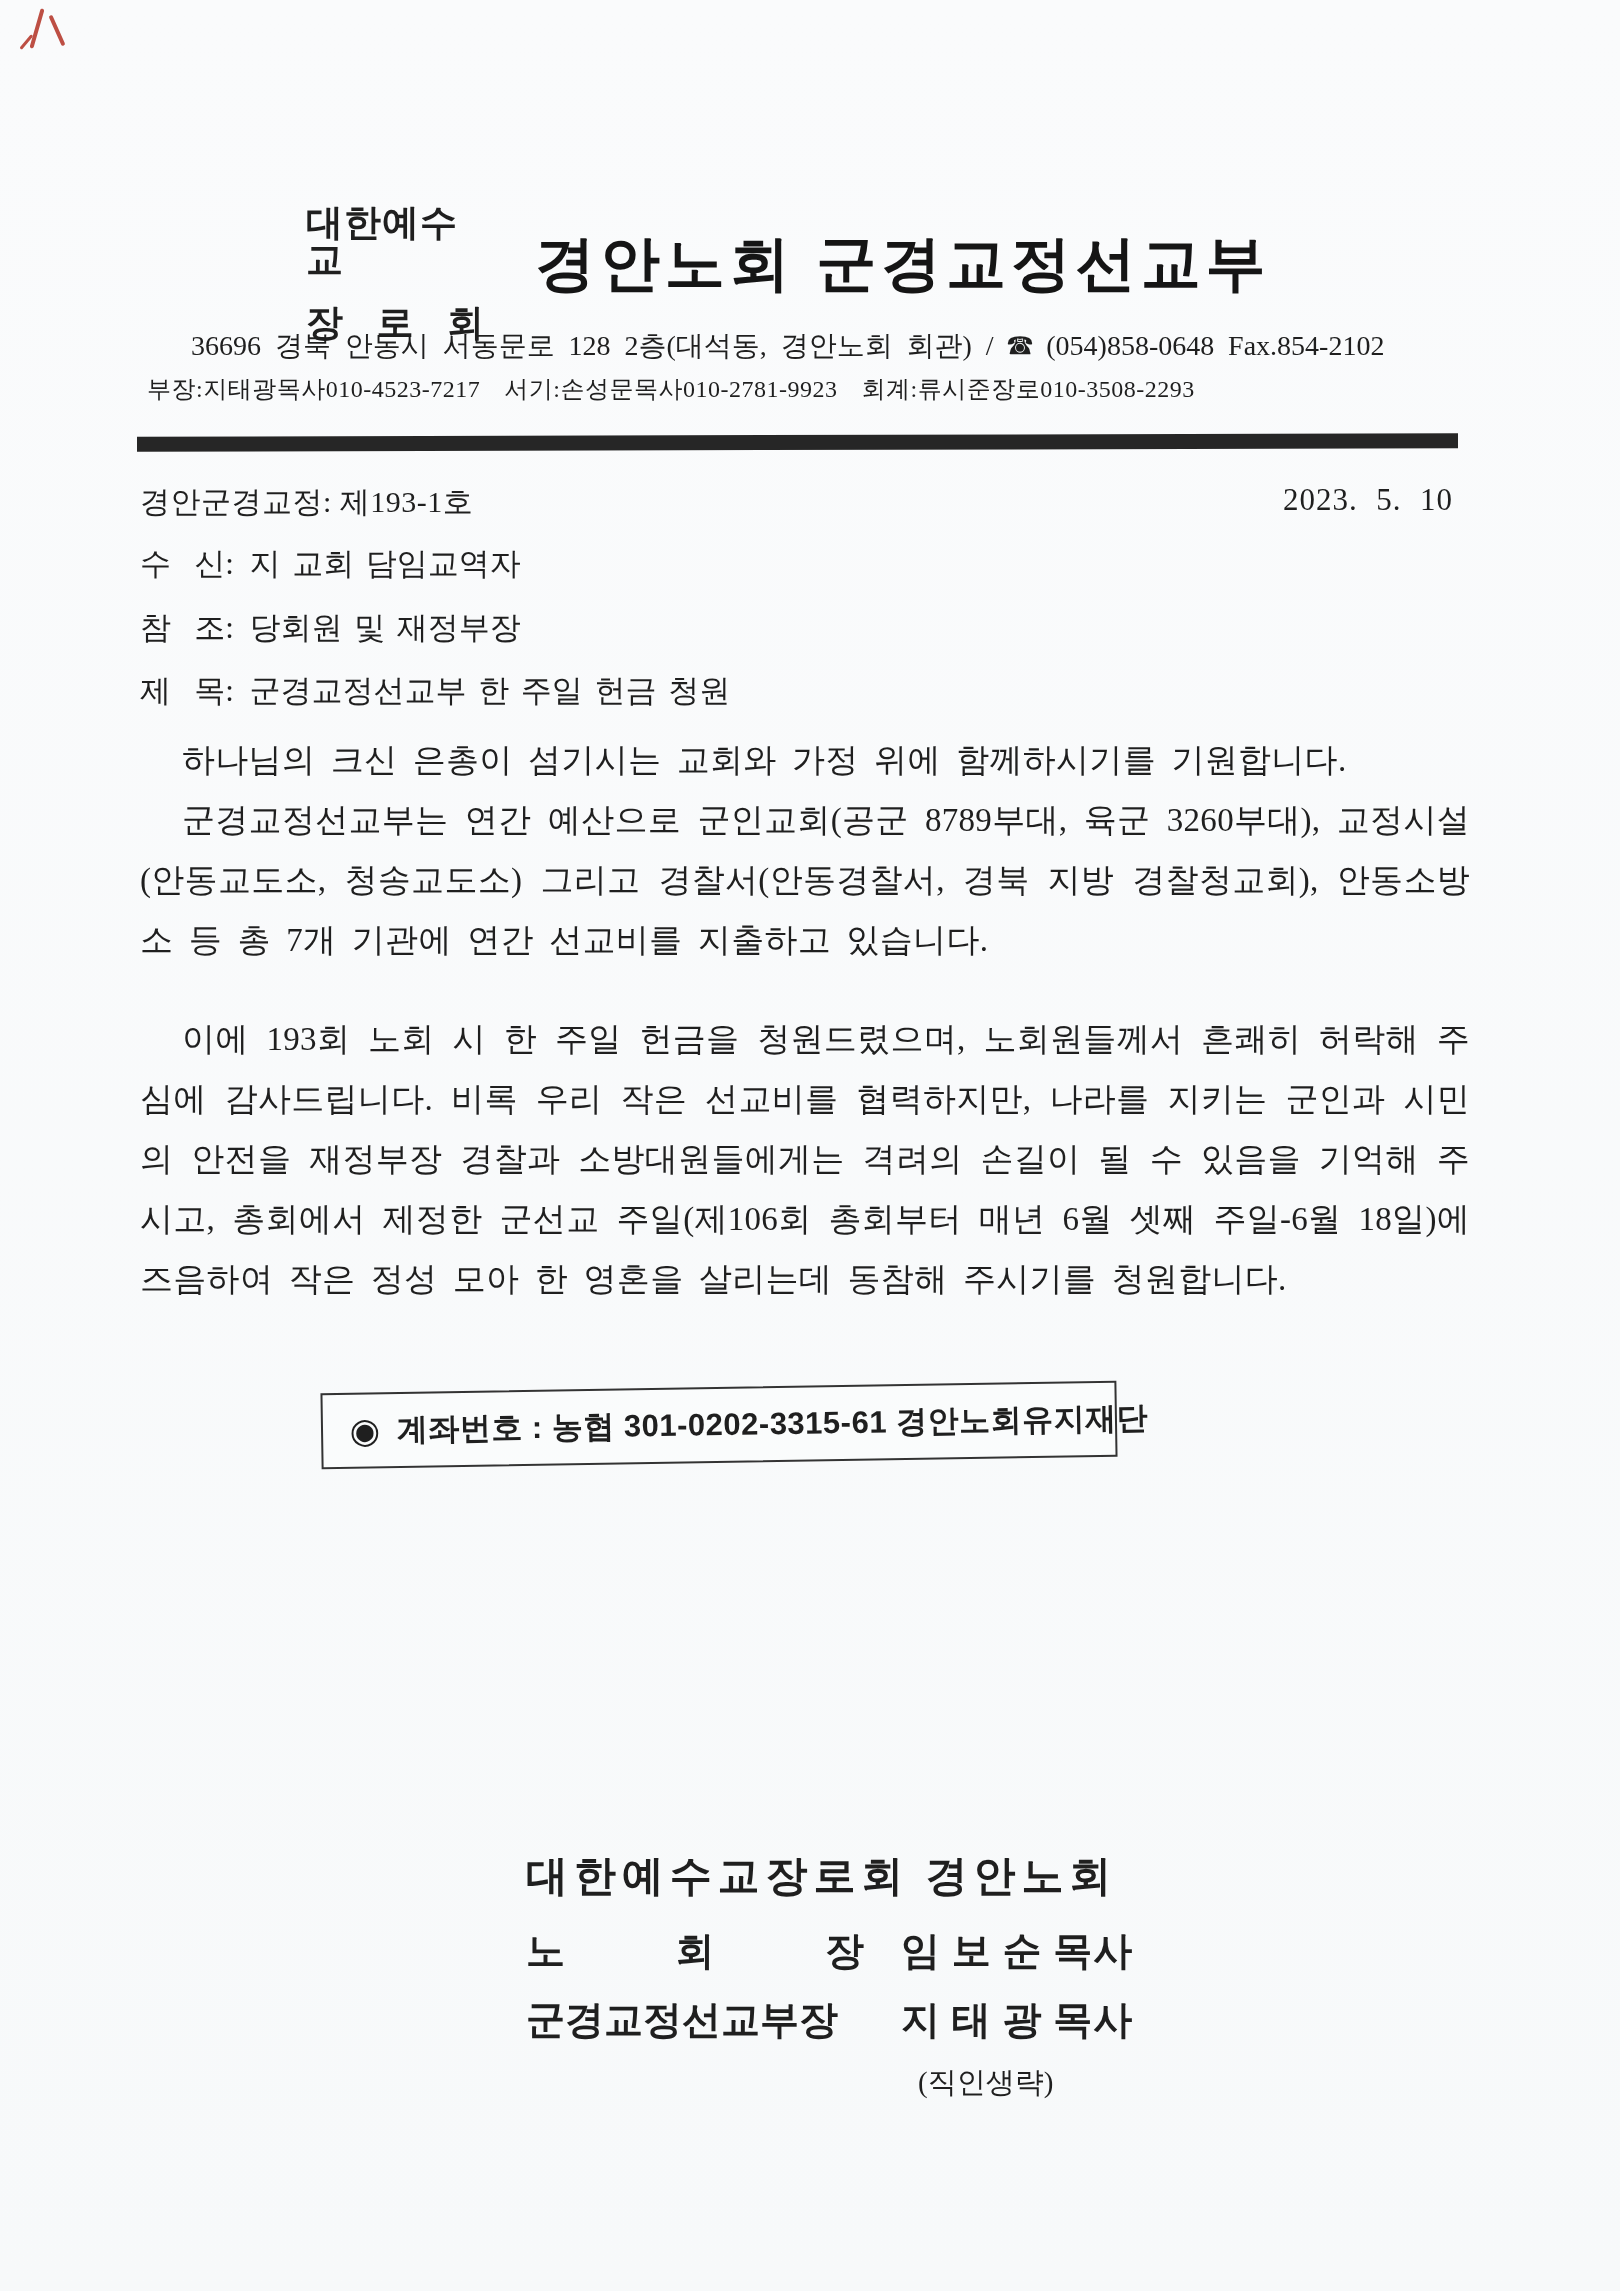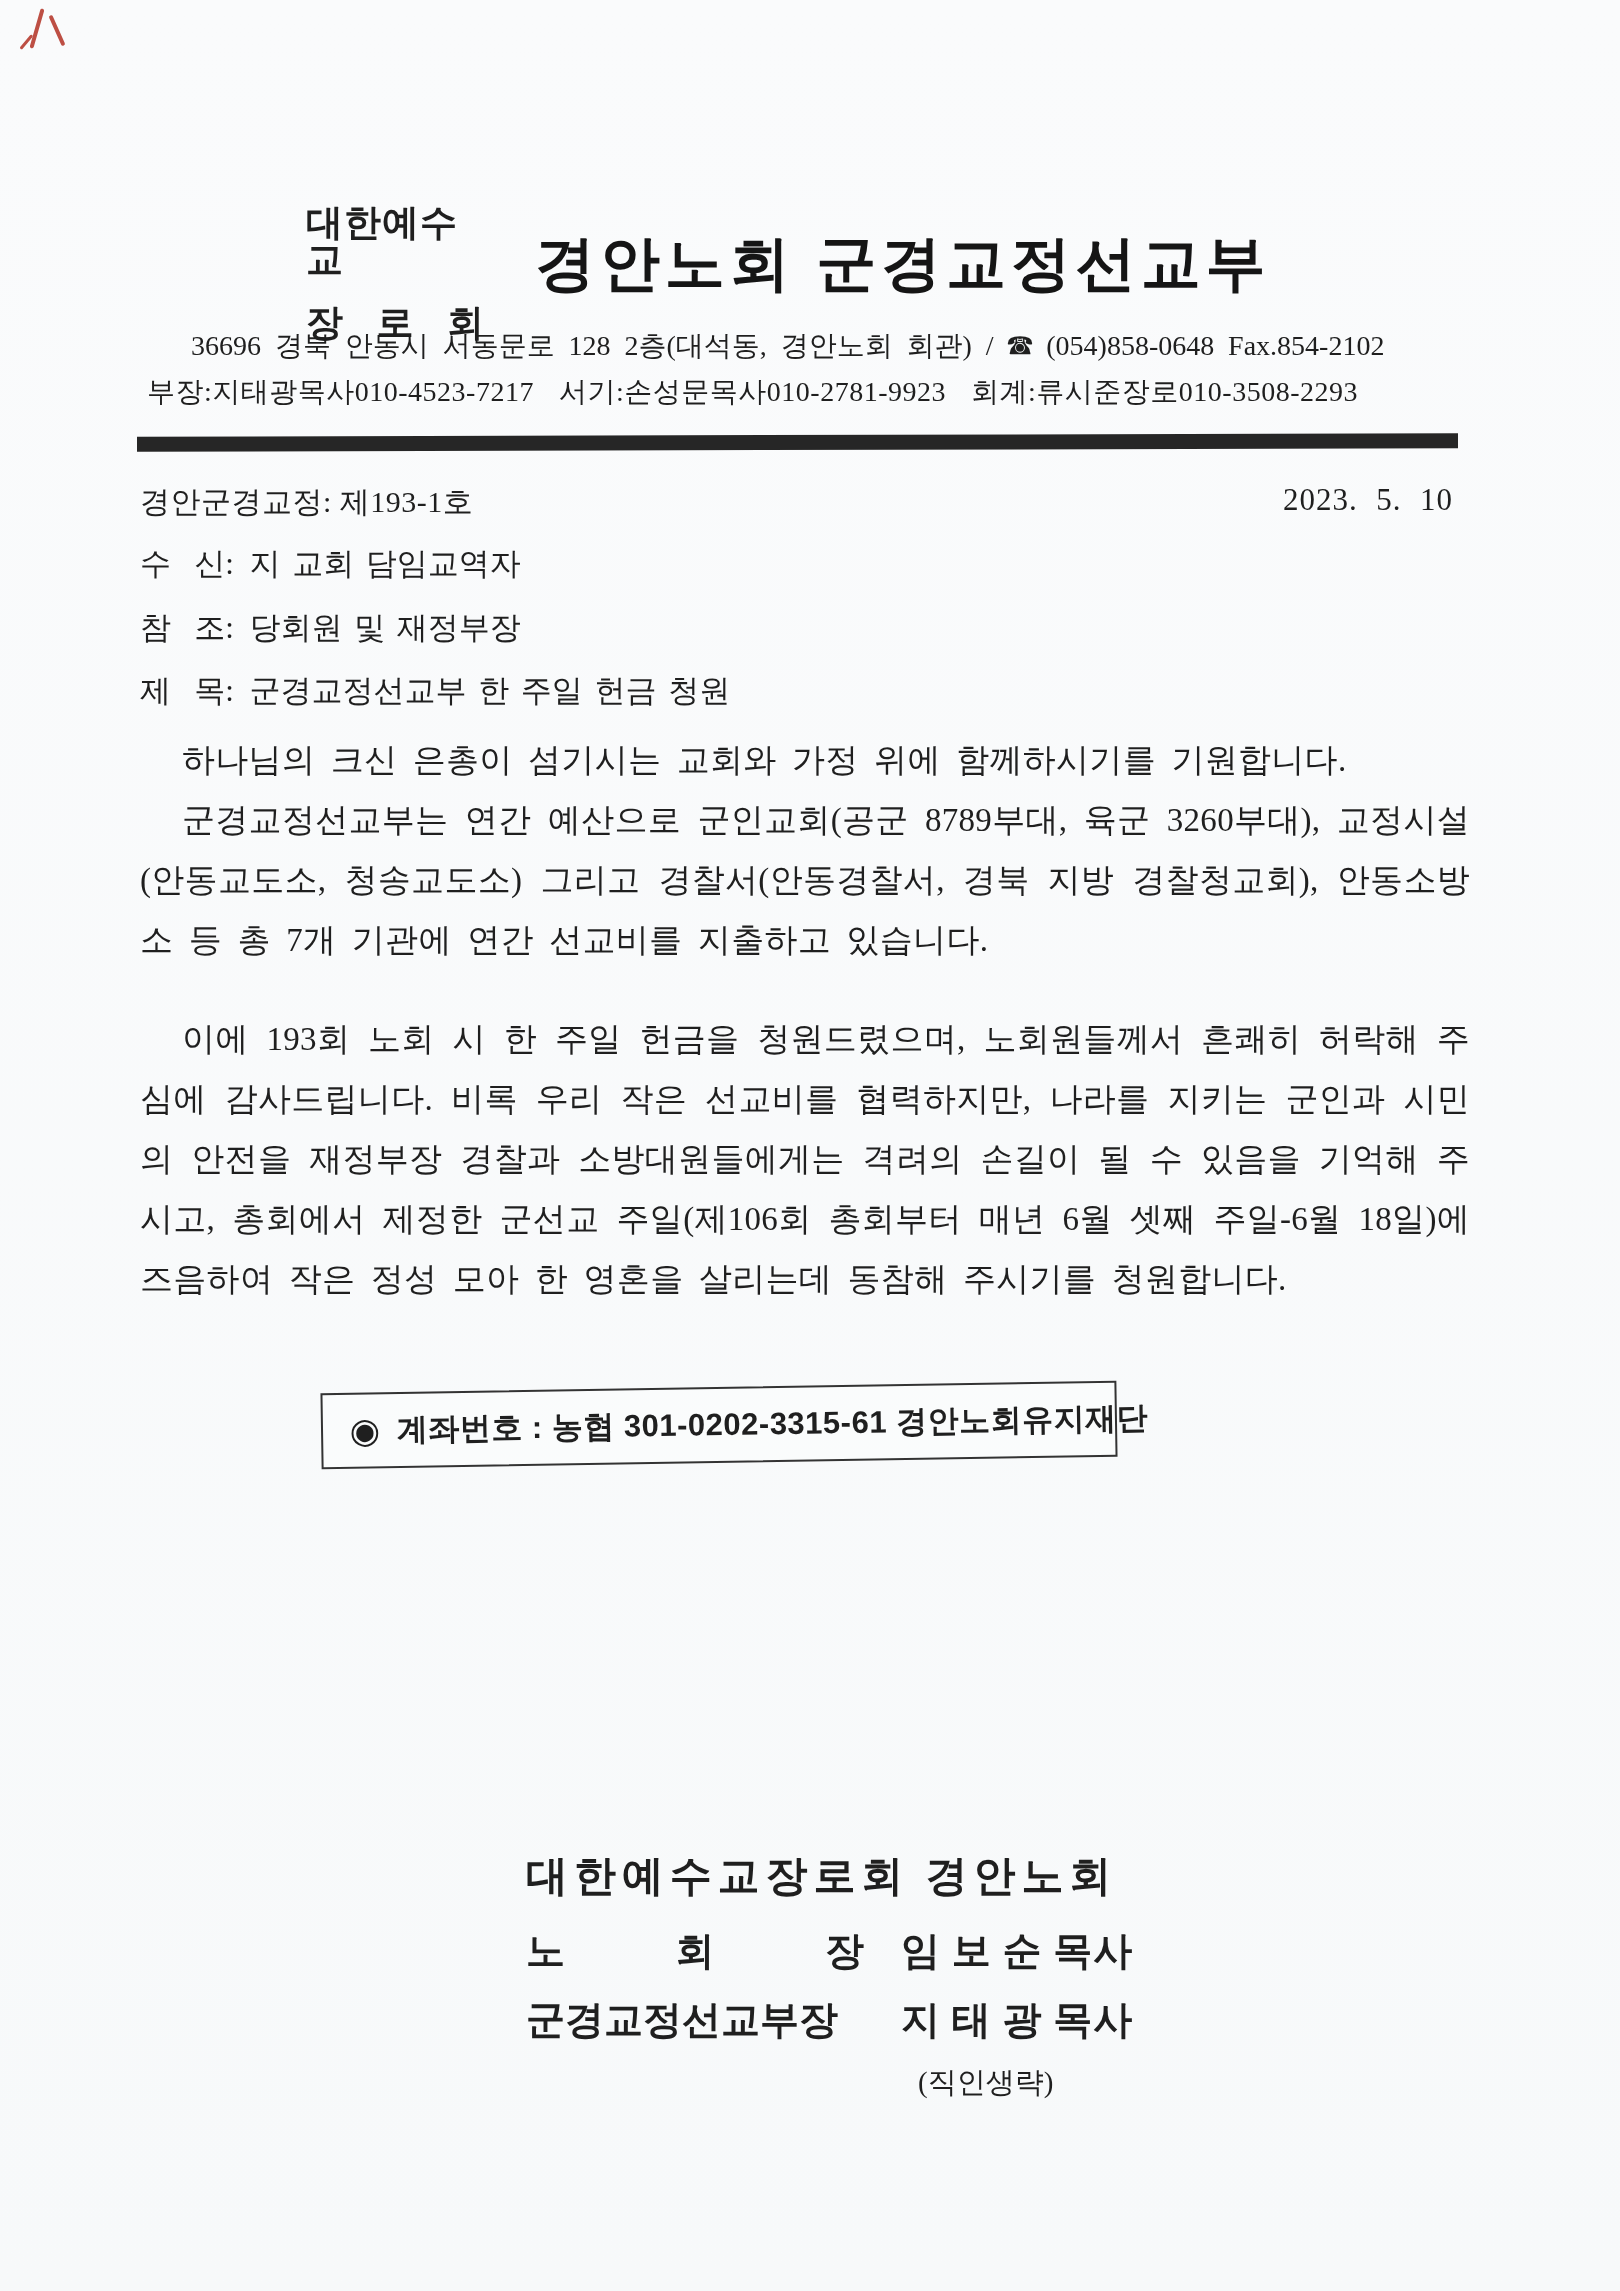--- a/index.html
+++ b/index.html
@@ -29,21 +29,21 @@
   .org-line1{ letter-spacing:1px; }
   .org-line2{ display:block; width:178px; margin-top:25.5px;
     text-align:justify; text-align-last:justify; }
   .doc-title{ position:absolute; left:535px; top:218px;
     font-weight:bold; font-size:60px; letter-spacing:4.9px; white-space:pre;
     color:#151515;margin-top:6px; }
 
   .address-line{ position:absolute; left:191px; top:326px; font-size:28px;
     display:flex; align-items:baseline; gap:11.8px; white-space:pre; word-spacing:6.9px; }
   .phone-glyph{ font-size:29px; }
-  .contact-line{ position:absolute; left:147px; top:373px; font-size:28px;
+  .contact-line{ position:absolute; left:147px; top:373px; font-size:24px;
     white-space:pre; word-spacing:17.6px; letter-spacing:0.5px; }
 
   .rule{ position:absolute; left:137px; top:435px; width:1321px; height:14.7px;
     background:var(--rule); transform:rotate(-.15deg); }
 
   
   .meta{ position:absolute; left:140px; top:482px; right:167px; font-size:31px; }
   .meta-row{ position:absolute; left:0; display:flex; gap:15.7px; align-items:baseline; }
   .meta-doc-no{ top:0; font-size:30px; letter-spacing:0.5px; }
   .meta-date{ position:absolute; top:0; right:0; font-size:31px; word-spacing:9.8px; letter-spacing:1px; }

